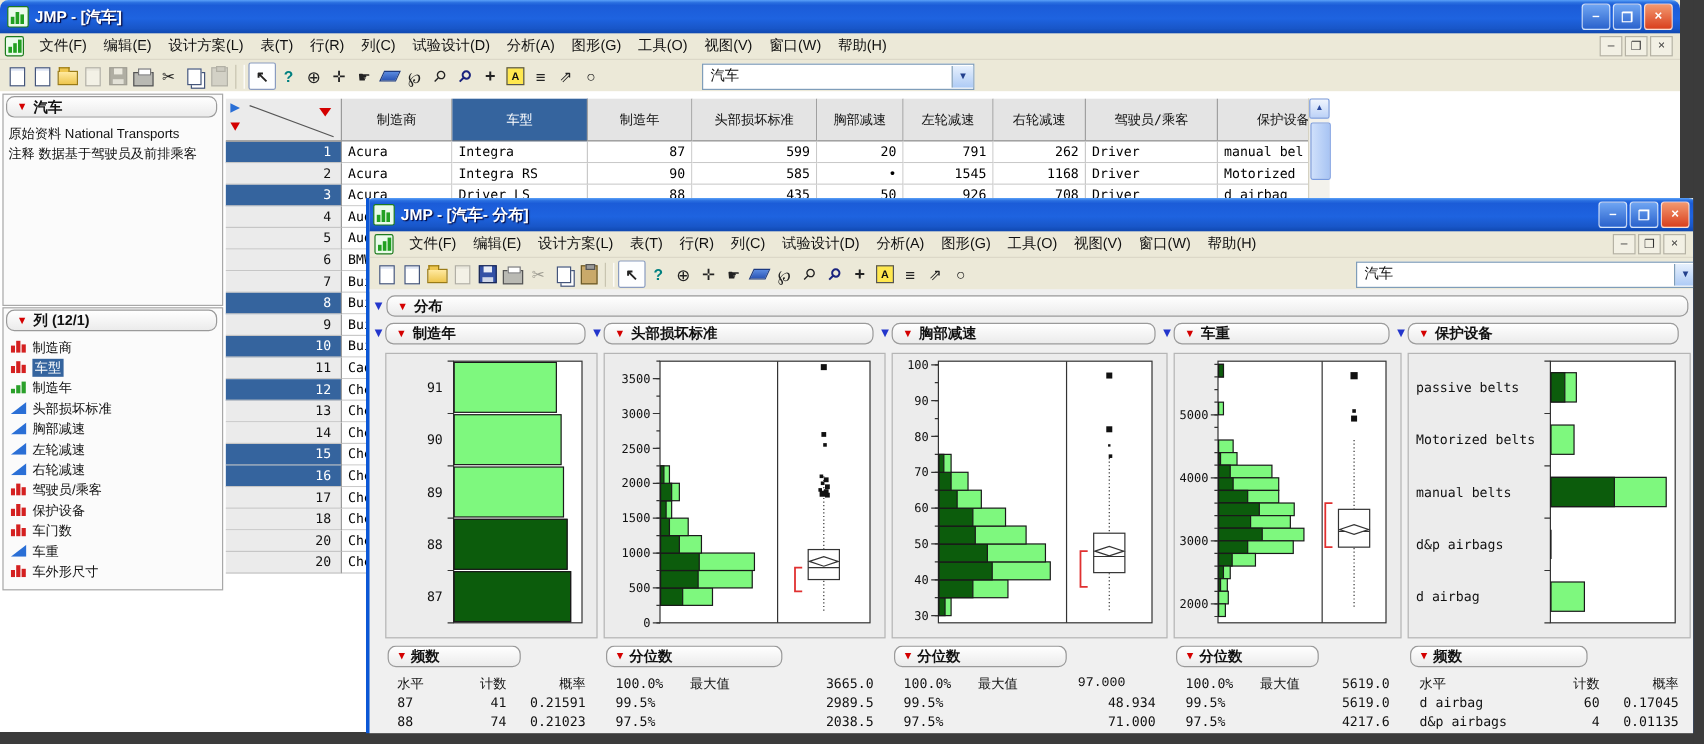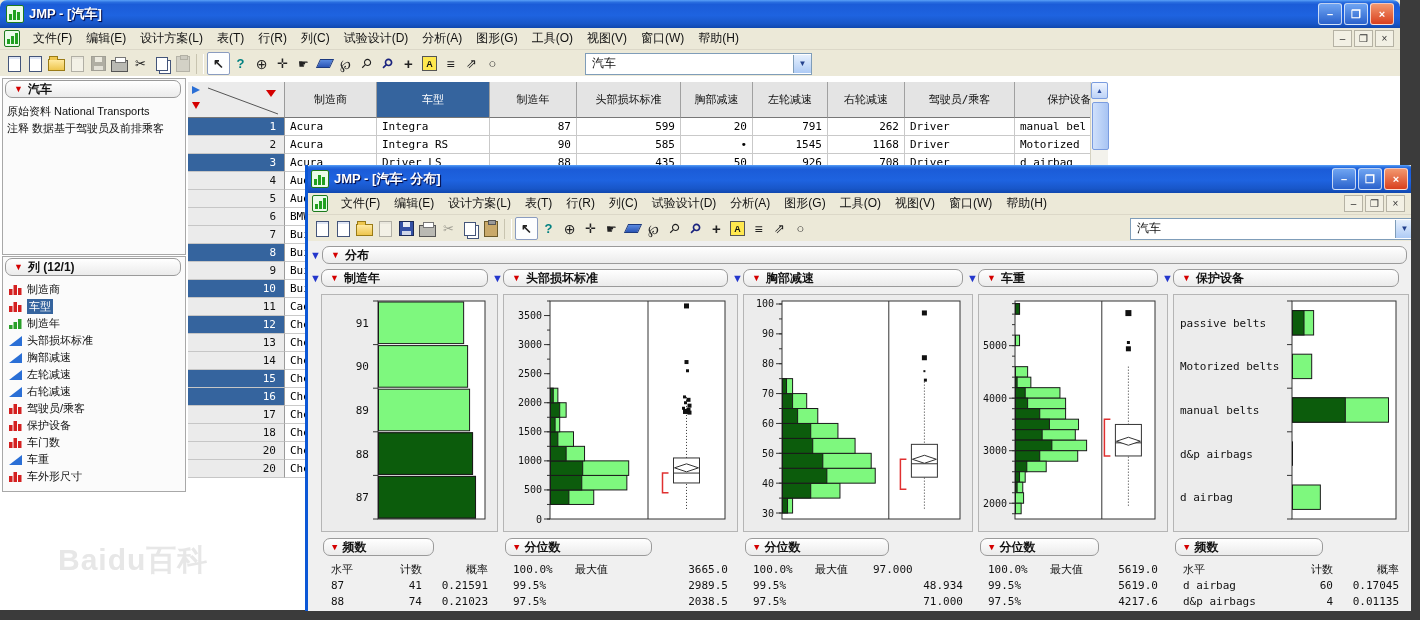--- a/index.html
+++ b/index.html
@@ -845,21 +845,21 @@
           </svg></div>
         <div class="statbox" style="left: 435px; top: 297px; width: 224px; height: 82px; overflow: hidden;">
           <div class="obox" style="position: absolute; left: 2px; top: 0px; width: 143.84px; box-sizing: border-box;">
             <span class="rtri">▼</span>
             <span>分位数</span>
           </div>
           <div style="position: absolute; left: 10px; top: 24px; right: 4px;">
             <div class="srow">
               <span style="width: 62px;">100.0%</span>
               <span style="width: 58px;">最大值</span>
-              <span style="flex: 1 1 0%; text-align: left;">97.000</span>
+              <span style="flex: 1 1 0%; text-align: center; font-family: Liberation Mono, monospace;">97.000</span>
             </div>
             <div class="srow">
               <span style="width: 62px;">99.5%</span>
               <span style="width: 58px;"></span>
               <span style="flex: 1 1 0%; text-align: right;">48.934</span>
             </div>
             <div class="srow">
               <span style="width: 62px;">97.5%</span>
               <span style="width: 58px;"></span>
               <span style="flex: 1 1 0%; text-align: right;">71.000</span>
@@ -1008,16 +1008,15 @@
             <div class="srow">
               <span style="flex: 1 1 0%;">d&amp;p airbags</span>
               <span style="width: 48px; text-align: right;">4</span>
               <span style="width: 66px; text-align: right;">0.01135</span>
             </div>
           </div>
         </div>
       </div>
   </div>
 
-  <div class="watermark" style="left:58px;top:540px;">Baidu百科</div>
   <div class="strip" style="left:0;top:611px;width:1420px;height:9px;"></div>
   <div class="strip" style="left:1411px;top:0;width:9px;height:620px;"></div>
 </div>
 
 </body></html>

